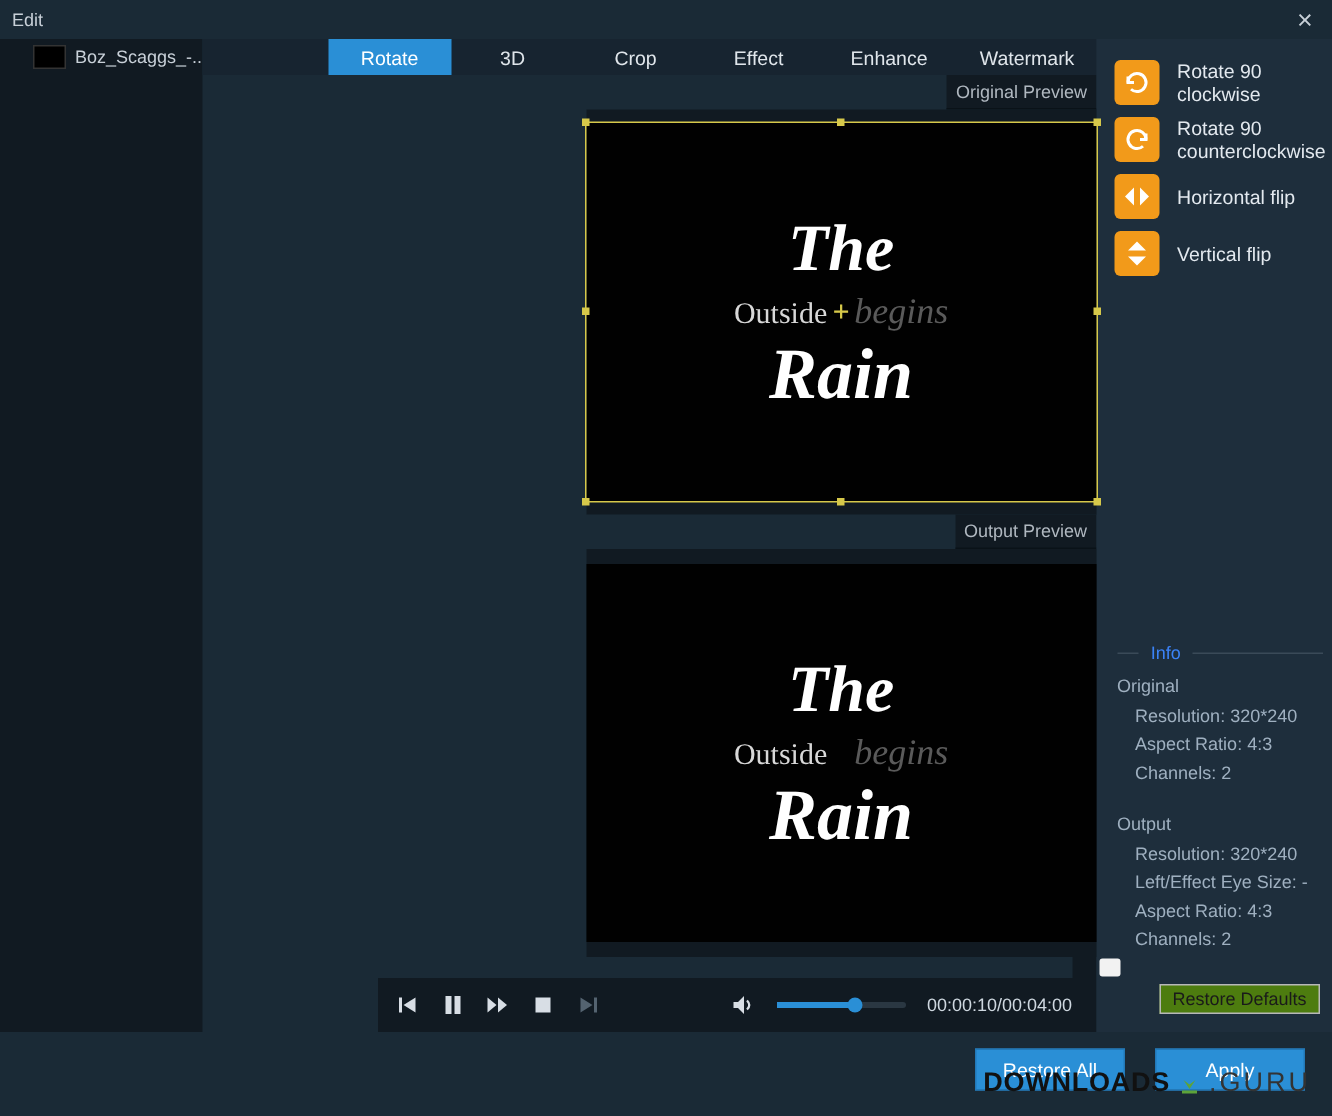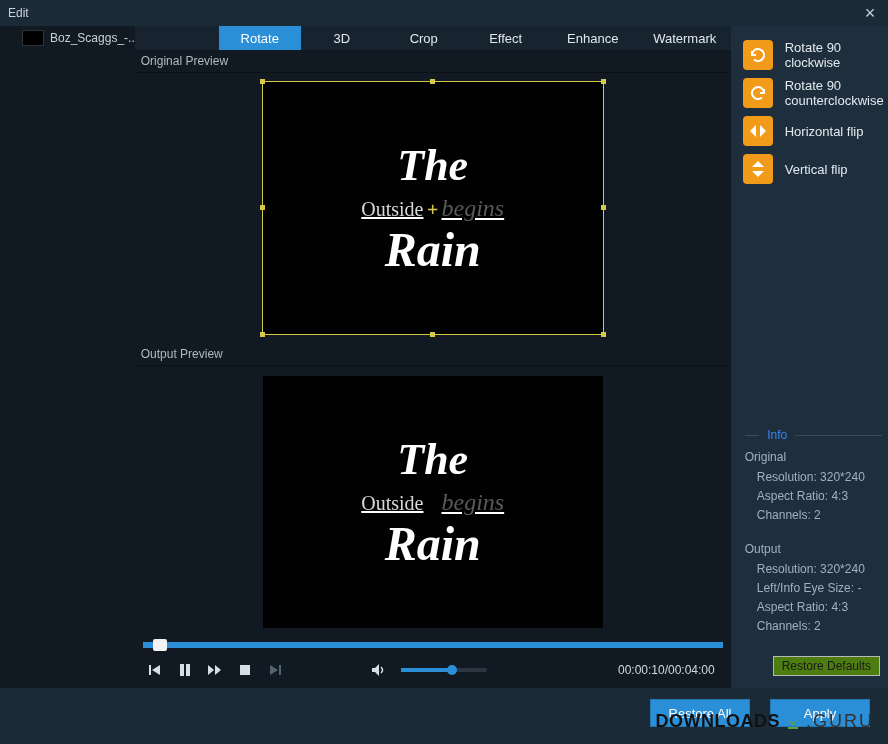--- a/index.html
+++ b/index.html
@@ -21,34 +21,34 @@
 
   
   .center { flex: 1; display: flex; flex-direction: column; }
 
   
   .tabs { height: 36px; background: #172430; display: flex; align-items: stretch; padding-left: 84px; }
   .tab { width: 82px; display: flex; align-items: center; justify-content: center; font-size: 13px; cursor: pointer; color: #e0e6eb; }
   .tab.wide { width: 92px; }
   .tab.active { background: #2a8fd6; color: #fff; }
 
-  .preview-area { flex: 1; display: flex; flex-direction: column; padding: 0; }
+  .preview-area { flex: 1; display: flex; flex-direction: column; padding: 0; align-items: flex-end; }
   .preview-label { font-size: 12px; color: #b0b8c0; background: #111a22; padding: 4px 6px 4px 6px; border-bottom: 1px solid #0a1218; }
   .preview-pane { height: 270px; background: #111a22; display: flex; align-items: center; justify-content: center; position: relative; }
   .preview-pane.output { height: 272px; }
   .video-frame { width: 340px; height: 252px; background: #010101; display: flex; flex-direction: column; align-items: center; justify-content: center; color: #fff; position: relative; }
   .video-frame.selected { outline: 1px solid #d6c84a; }
   .handle { position: absolute; width: 5px; height: 5px; background: #d6c84a; }
   .h-tl { top: -3px; left: -3px; } .h-tr { top: -3px; right: -3px; }
   .h-bl { bottom: -3px; left: -3px; } .h-br { bottom: -3px; right: -3px; }
   .h-tm { top: -3px; left: 50%; margin-left: -3px; } .h-bm { bottom: -3px; left: 50%; margin-left: -3px; }
   .h-ml { left: -3px; top: 50%; margin-top: -3px; } .h-mr { right: -3px; top: 50%; margin-top: -3px; }
   .crosshair { position: absolute; color: #d6c84a; font-size: 18px; top: 50%; left: 50%; transform: translate(-50%,-50%); font-family: monospace; }
   .vf-the { font-family: "Brush Script MT", cursive; font-style: italic; font-weight: bold; font-size: 44px; margin-bottom: 4px; }
-  .vf-row { display: flex; gap: 18px; align-items: baseline; margin-bottom: 0px; text-decoration: underline; }
+  .vf-row { display: flex; gap: 18px; align-items: baseline; margin-bottom: 0px; }
   .vf-outside { font-family: Georgia, serif; font-size: 20px; color: #d8d8d8; }
   .vf-begins { font-family: "Brush Script MT", cursive; font-style: italic; font-size: 24px; color: #5a5a5a; }
   .vf-rain { font-family: "Brush Script MT", cursive; font-style: italic; font-weight: bold; font-size: 48px; }
 
   
   .seek { height: 14px; background: #111a22; padding: 0 8px; display: flex; align-items: center; }
   .seek-track { flex: 1; height: 6px; background: #2a8fd6; position: relative; border-radius: 0; }
   .seek-thumb { position: absolute; left: 10px; top: -3px; width: 14px; height: 12px; background: #f2f2f2; border-radius: 2px; }
 
   
@@ -240,21 +240,21 @@
         <span class="lbl">Info</span>
         <span class="line" style="flex:6"></span>
       </div>
       <div class="info-group-title">Original</div>
       <div class="info-line">Resolution: 320*240</div>
       <div class="info-line">Aspect Ratio: 4:3</div>
       <div class="info-line">Channels: 2</div>
 
       <div class="info-group-title" style="margin-top:16px">Output</div>
       <div class="info-line">Resolution: 320*240</div>
-      <div class="info-line">Left/Info Eye Size: -</div>
+      <div class="info-line">Left/Effect Eye Size: -</div>
       <div class="info-line">Aspect Ratio: 4:3</div>
       <div class="info-line">Channels: 2</div>
     </div>
   </div>
 </div>
 
 <div class="restore-defaults">Restore Defaults</div>
 
 <div class="footer">
   <div class="footer-btn">Restore All</div>

